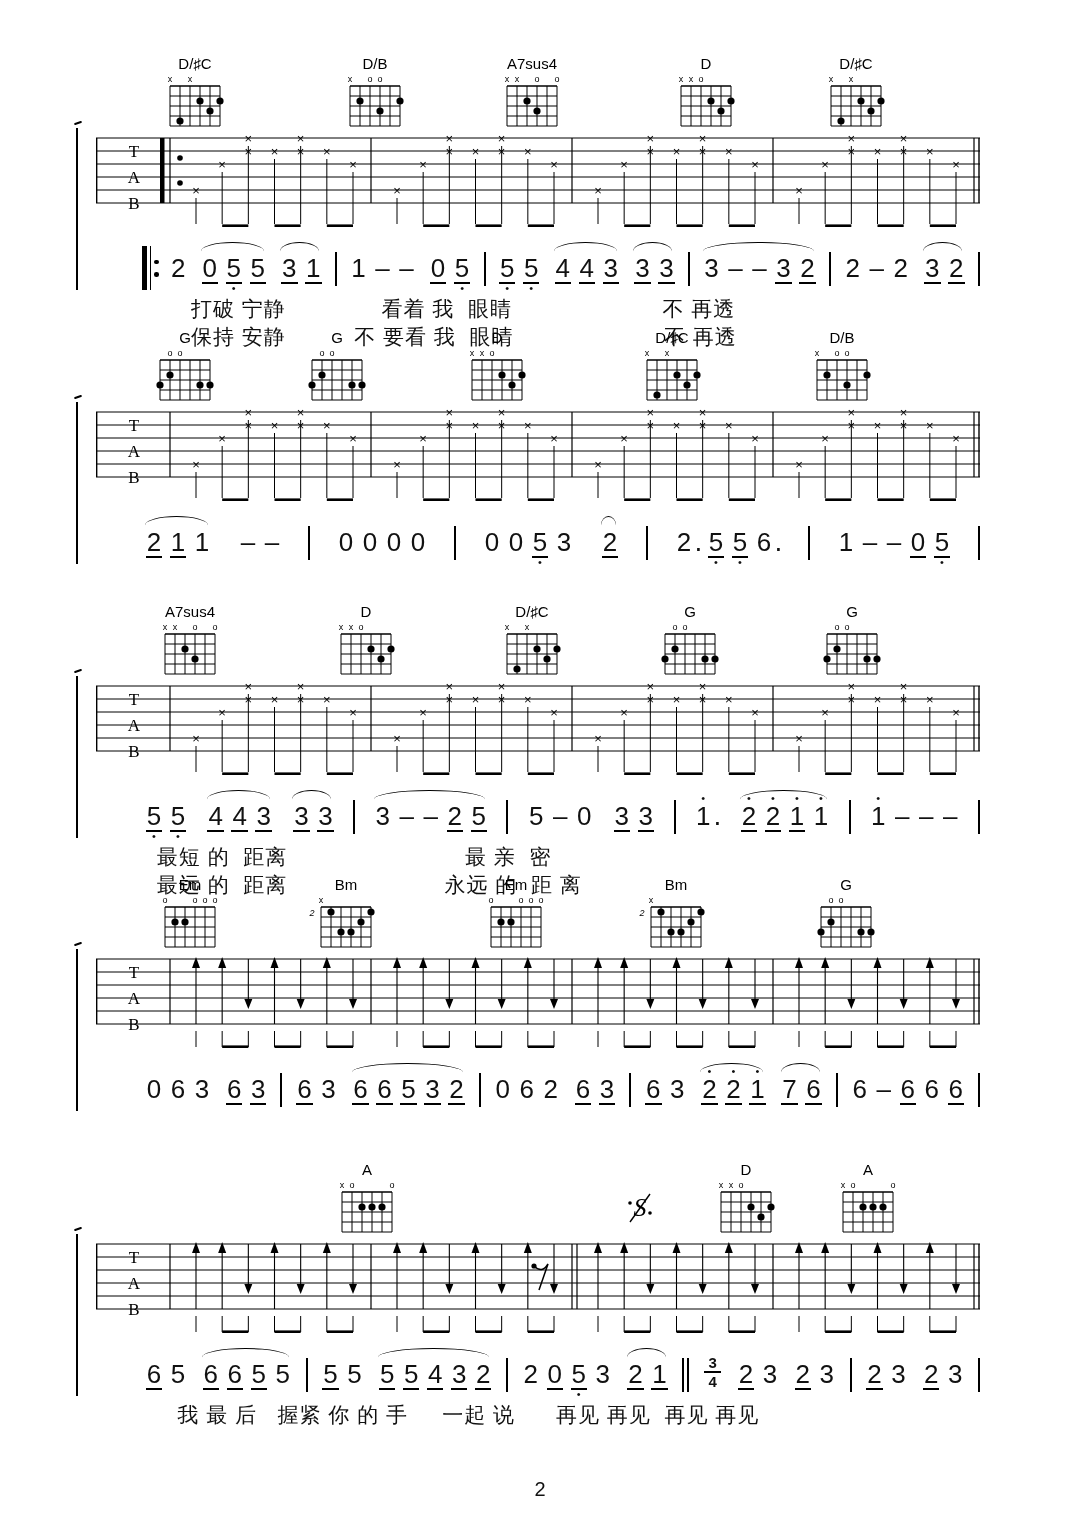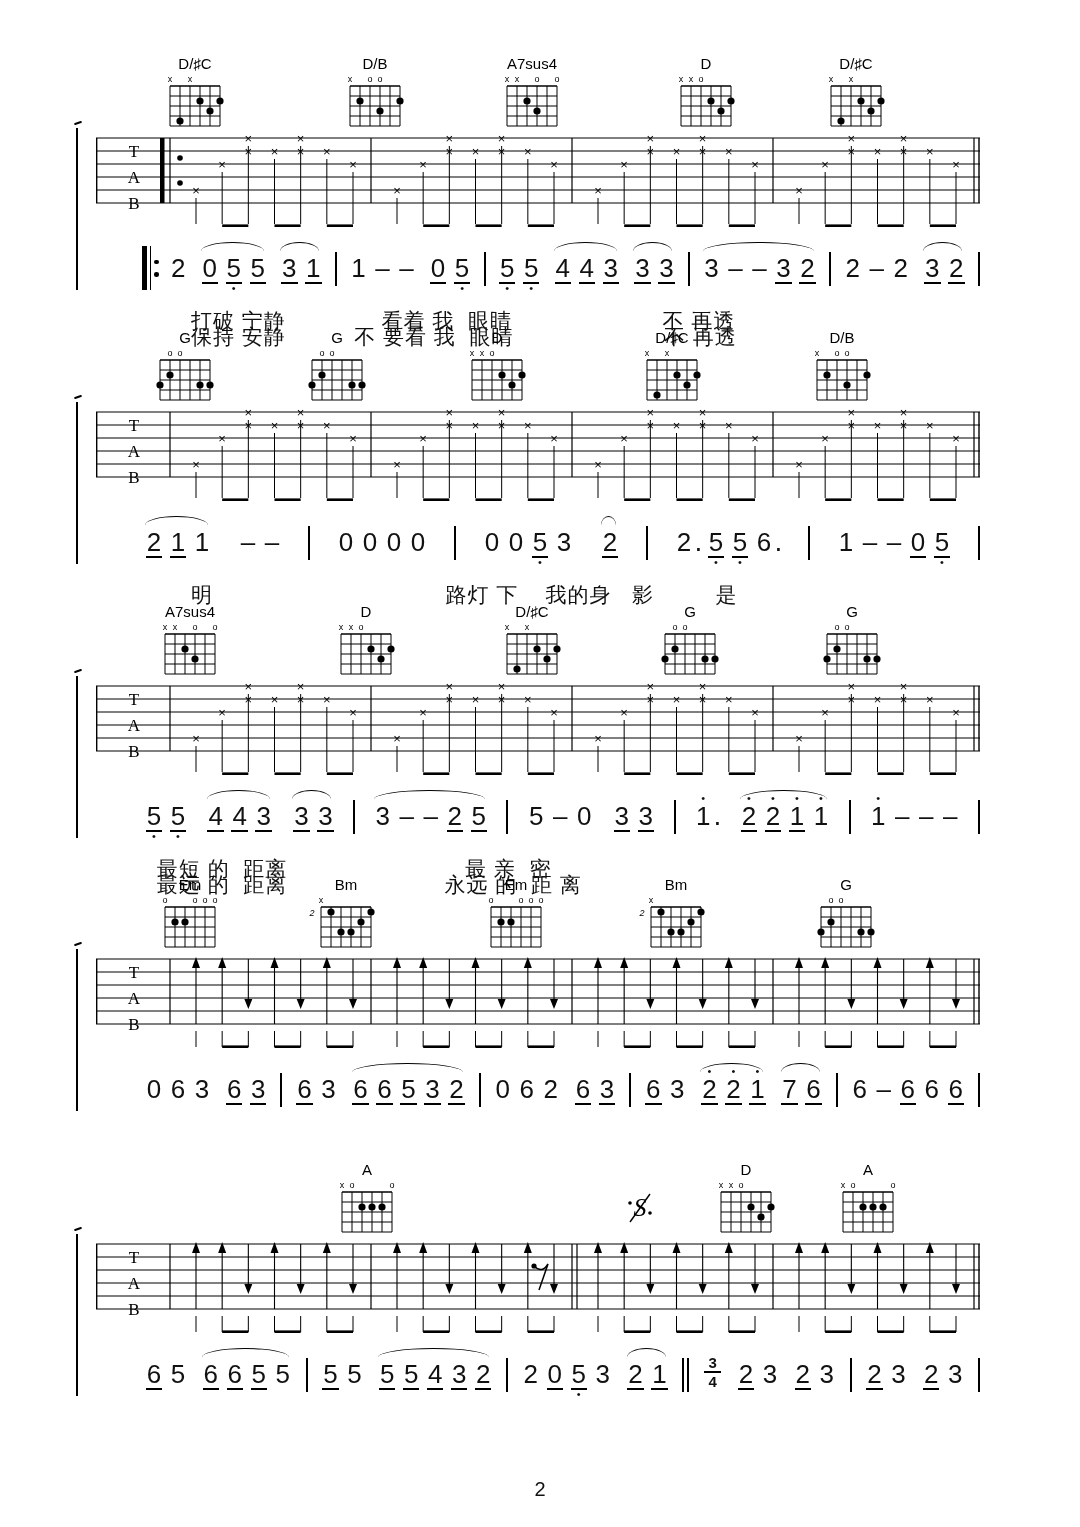--- a/index.html
+++ b/index.html
@@ -33,21 +33,21 @@
   .mbar.dbl{box-shadow:-5px 0 0 #000;margin-left:7px;}
   .rep{display:inline-flex;align-items:center;gap:3px;height:44px;}
   .rep .rb-thick{width:4.5px;height:44px;background:#000;}
   .rep .rb-thin{width:1.6px;height:44px;background:#000;}
   .rep .rb-dots{display:flex;flex-direction:column;gap:8px;}
   .rep .rb-dots i{width:4.5px;height:4.5px;border-radius:50%;background:#000;display:block;}
   .ts{display:inline-flex;flex-direction:column;align-items:center;margin:0 4px;margin-top:3px;}
   .ts span{font-size:15px;font-weight:bold;line-height:15px;}
   .ts .ts-line{width:17px;height:1.8px;background:#000;margin:1px 0;}
   .lyric{position:absolute;left:150px;white-space:pre;font-size:21px;line-height:26px;letter-spacing:1px;}
-  .lyric.l1{top:252px;}
+  .lyric.l1{top:240px;}
   .lyric.l2{top:268px;}
   .page-number{position:absolute;left:0;top:1478px;width:1080px;text-align:center;font-size:20px;}
 </style>
 </head>
 <body>
 
 <div class="page">
 
   <section class="system s1">
     <div class="bracket"></div>
@@ -758,21 +758,20 @@
             <i class="odot"></i>
           </span>
           <span class="tok u">
             <i class="odot"></i>
             <b>5</b>
             <i class="odot">•</i>
           </span>
         </span>
         <span class="mbar"></span>
       </div>
-    <div class="lyric l1">      明                                  路灯 下    我的身   影         是</div>
   </section>
 
   <section class="system s3">
     <div class="bracket"></div>
     <div class="chord-row">
         <div class="chord" style="left: 149px;"><svg xmlns="http://www.w3.org/2000/svg" width="82" height="76">
             <text x="41" y="13" font-size="15" text-anchor="middle" fill="#000">A7sus4</text>
             <text x="16" y="26" font-size="9" text-anchor="middle" fill="#000">x</text>
             <text x="26" y="26" font-size="9" text-anchor="middle" fill="#000">x</text>
             <text x="46" y="26" font-size="9" text-anchor="middle" fill="#000">o</text>
@@ -1866,16 +1865,17 @@
             <i class="odot"></i>
           </span>
           <span class="tok">
             <i class="odot"></i>
             <b>3</b>
             <i class="odot"></i>
           </span>
         </span>
         <span class="mbar"></span>
       </div>
+    <div class="lyric l1">    我 最 后   握紧 你 的 手     一起 说      再见 再见  再见 再见</div>
   </section>
 
   <div class="page-number">2</div>
 </div>
 
 </body></html>

